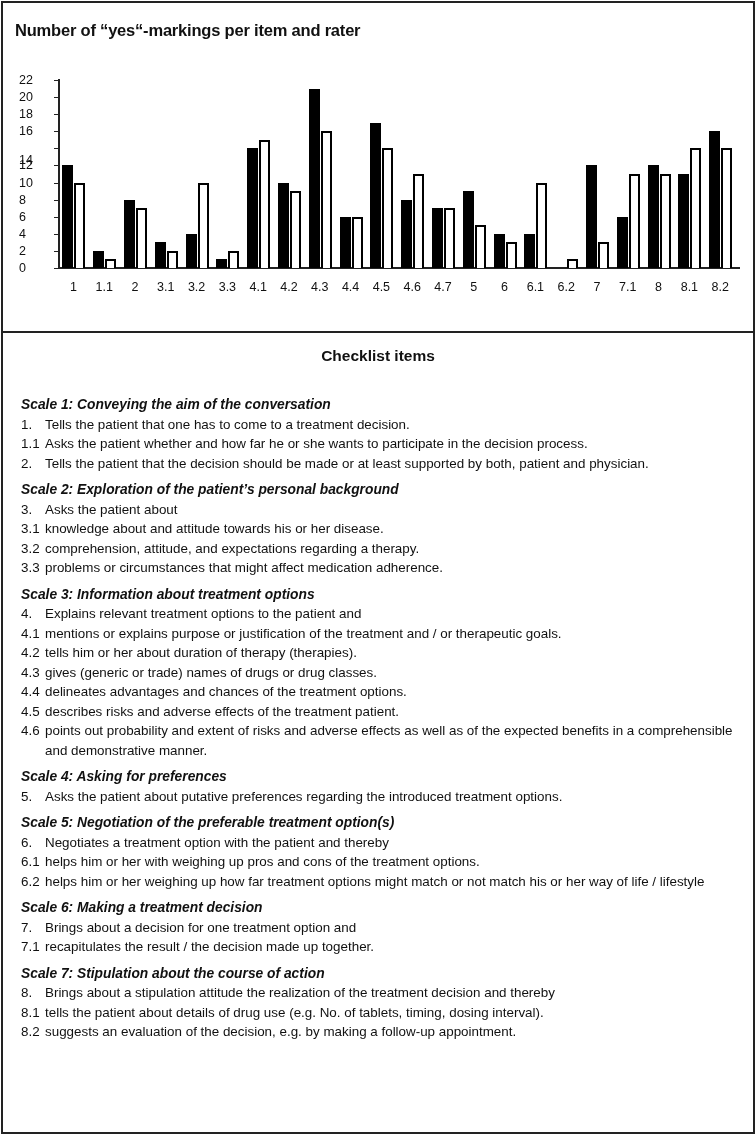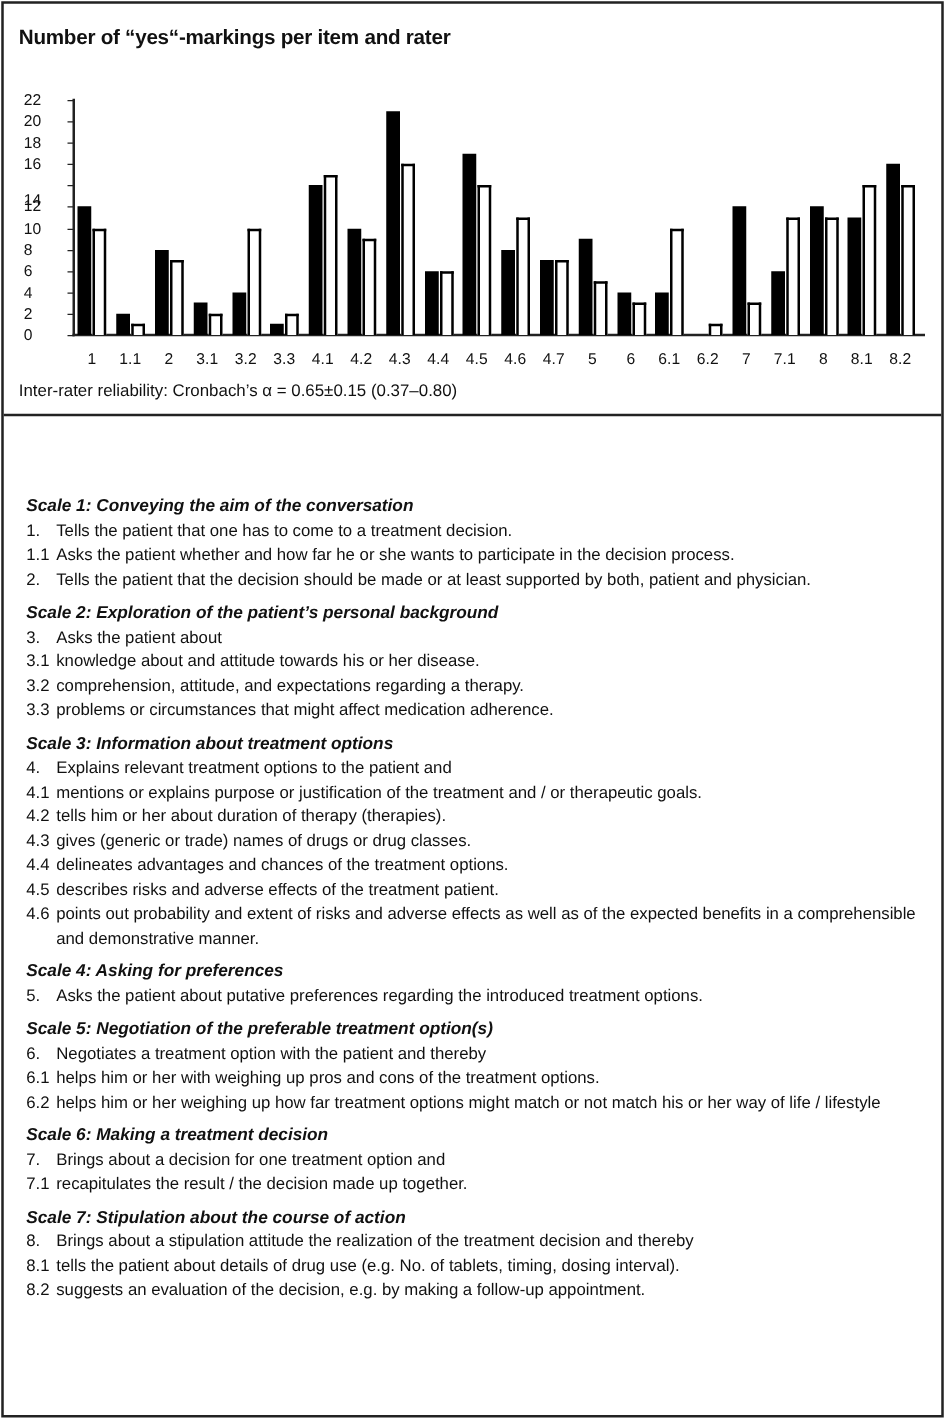--- a/index.html
+++ b/index.html
@@ -120,26 +120,26 @@
         <div class="bar r1" style="left: 644.6px; width: 11px; top: 162.455px; height: 102.545px;"></div>
         <div class="bar r2" style="left: 656.6px; width: 11px; top: 171px; height: 94px;"></div>
         <div class="xtick" style="left: 642.6px;">8</div>
         <div class="bar r1" style="left: 675.4px; width: 11px; top: 171px; height: 94px;"></div>
         <div class="bar r2" style="left: 687.4px; width: 11px; top: 145.364px; height: 119.636px;"></div>
         <div class="xtick" style="left: 673.4px;">8.1</div>
         <div class="bar r1" style="left: 706.2px; width: 11px; top: 128.273px; height: 136.727px;"></div>
         <div class="bar r2" style="left: 718.2px; width: 11px; top: 145.364px; height: 119.636px;"></div>
         <div class="xtick" style="left: 704.2px;">8.2</div>
       </div>
-    <div class="reliability">Inter-rater reliability: Cronbach’s α = 0.65±0.15 (0.37–0.80)</div>
   </div>
 
   <div class="divider"></div>
 
   <div class="list-panel">
+    <div class="list-title">Checklist items</div>
     <div class="scales" id="scales">
         <div class="scale">
           <div class="scale-title">Scale 1: Conveying the aim of the conversation</div>
           <div class="item">
             <span class="item-num">1.</span>
             <span class="item-text">Tells the patient that one has to come to a treatment decision.</span>
           </div>
           <div class="item">
             <span class="item-num">1.1</span>
             <span class="item-text">Asks the patient whether and how far he or she wants to participate in the decision process.</span>

